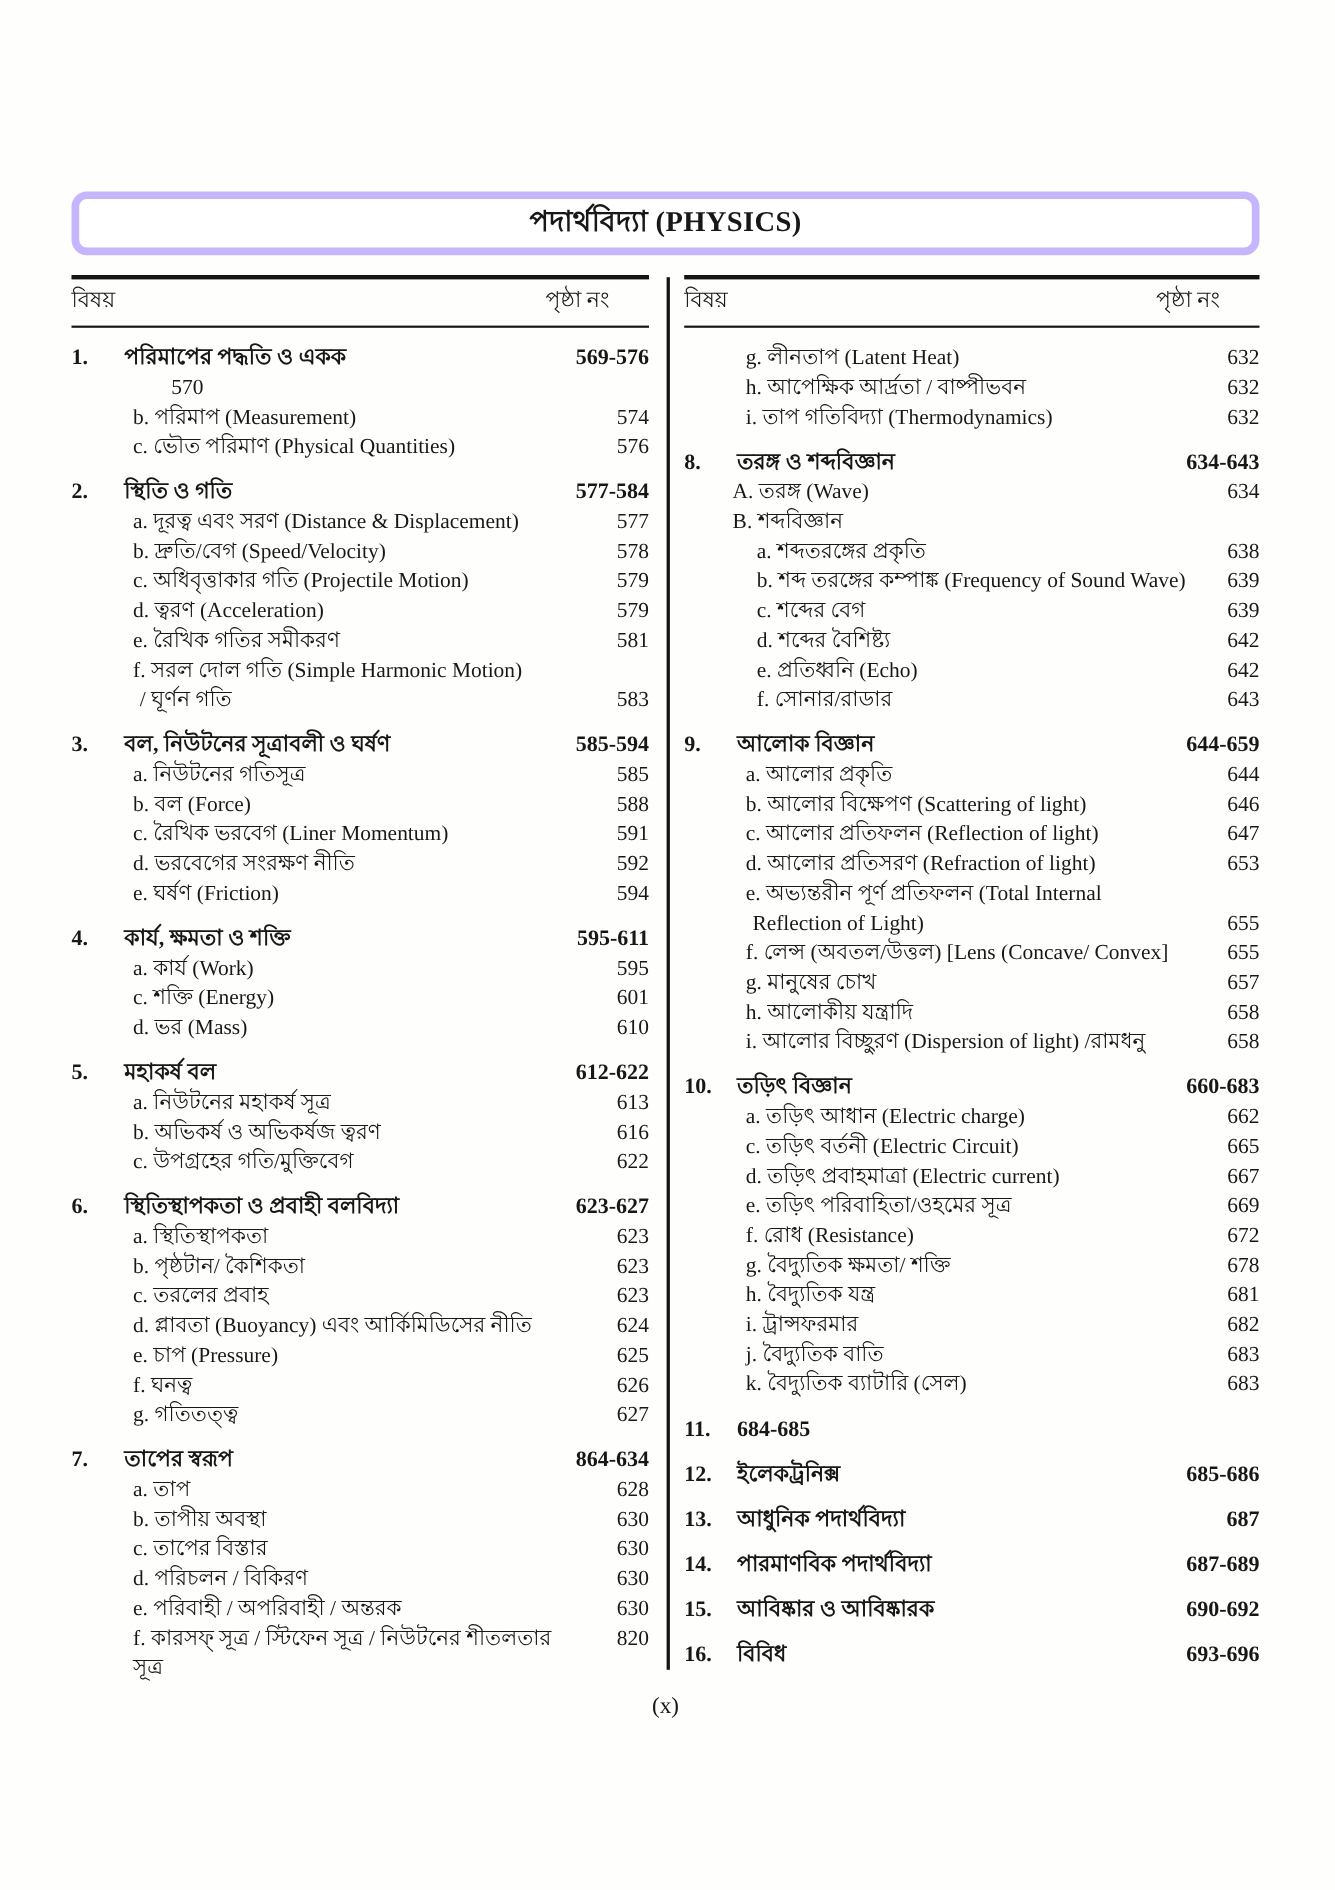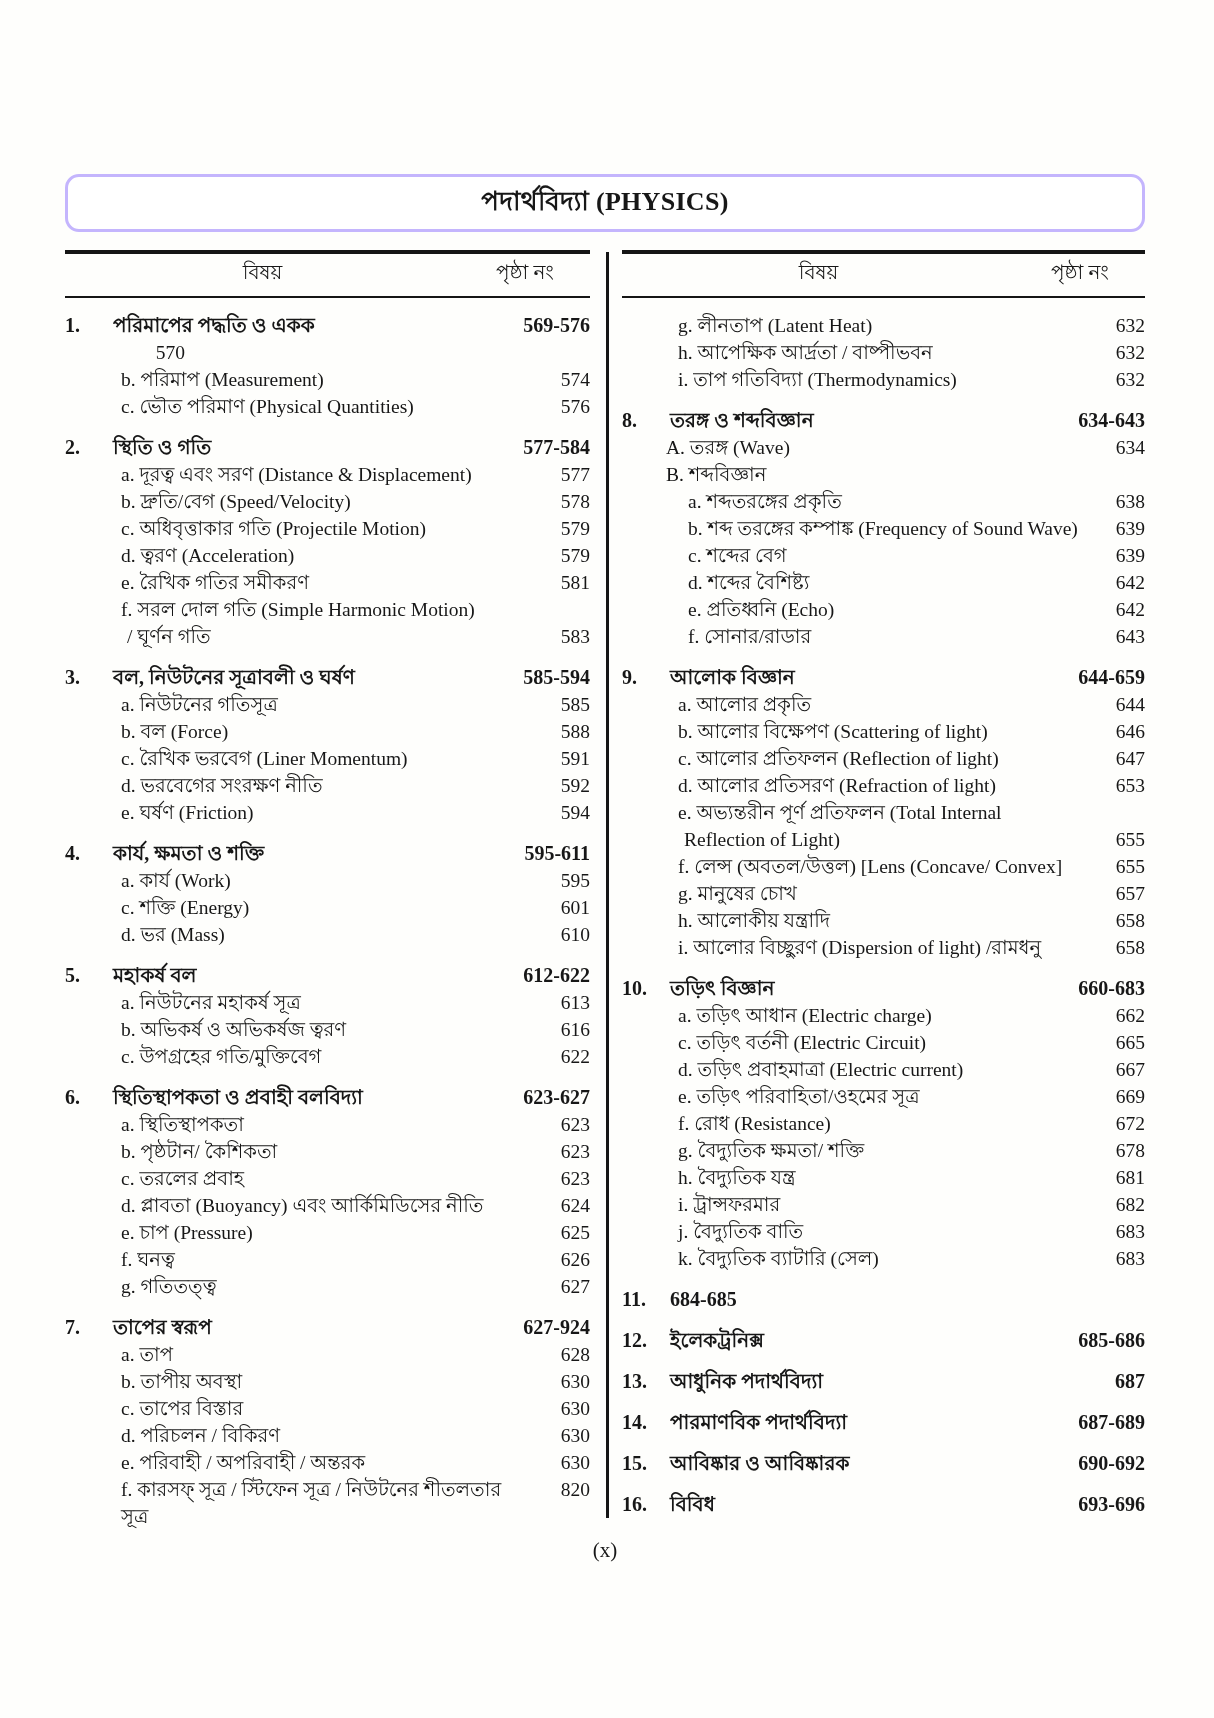--- a/index.html
+++ b/index.html
@@ -4,34 +4,34 @@
 <style>
   *{box-sizing:border-box}
   html,body{margin:0;padding:0}
   body{
     width:1214px;height:1718px;position:relative;overflow:hidden;
     background:#fefefc;color:#171717;
     font-family:"Liberation Serif","DejaVu Serif",serif;
   }
   .title-box{
     position:absolute;left:65px;top:174px;width:1080px;height:58px;
-    border:3px solid #c4b5fd;border-radius:14px;
+    border:7px solid #c4b5fd;border-radius:14px;
     display:flex;align-items:center;justify-content:center;background:#fff;
   }
   .title{font-size:26px;font-weight:700;letter-spacing:.3px}
   .content{position:absolute;left:65px;top:250px;width:1080px;display:flex;align-items:flex-start}
   .col{width:525px}
   .col-right{width:523px;margin-left:32px}
   .v-divider{position:absolute;left:541px;top:2px;width:3px;height:1266px;background:#151515}
   .col-header{
     display:flex;align-items:center;
     border-top:4px solid #151515;border-bottom:2px solid #151515;
     padding:3px 0 6px;font-size:20px;margin-bottom:4px;
   }
-  .ch-subject{flex:1;text-align:center}
+  .ch-subject{flex:1;}
   .ch-page{width:130px;text-align:center}
   .sec{margin-top:14px}
   .sec-head{display:flex;font-weight:700;font-size:20px;line-height:27px}
   .sec-no{width:48px;flex:none}
   .sec-title{flex:1}
   .pg{flex:none;min-width:64px;text-align:right}
   .item{display:flex;font-size:19.5px;line-height:27px}
   .lbl{flex:1}
   .lvl1{padding-left:56px}
   .lvl1c{padding-left:62px}
@@ -203,21 +203,21 @@
           </div>
           <div class="item lvl1">
             <span class="lbl">g. গতিতত্ত্ব</span>
             <span class="pg">627</span>
           </div>
         </div>
         <div class="sec">
           <div class="sec-head">
             <span class="sec-no">7.</span>
             <span class="sec-title">তাপের স্বরূপ</span>
-            <span class="pg">627-924</span>
+            <span class="pg">864-634</span>
           </div>
           <div class="item lvl1">
             <span class="lbl">a. তাপ</span>
             <span class="pg">628</span>
           </div>
           <div class="item lvl1">
             <span class="lbl">b. তাপীয় অবস্থা</span>
             <span class="pg">630</span>
           </div>
           <div class="item lvl1">

